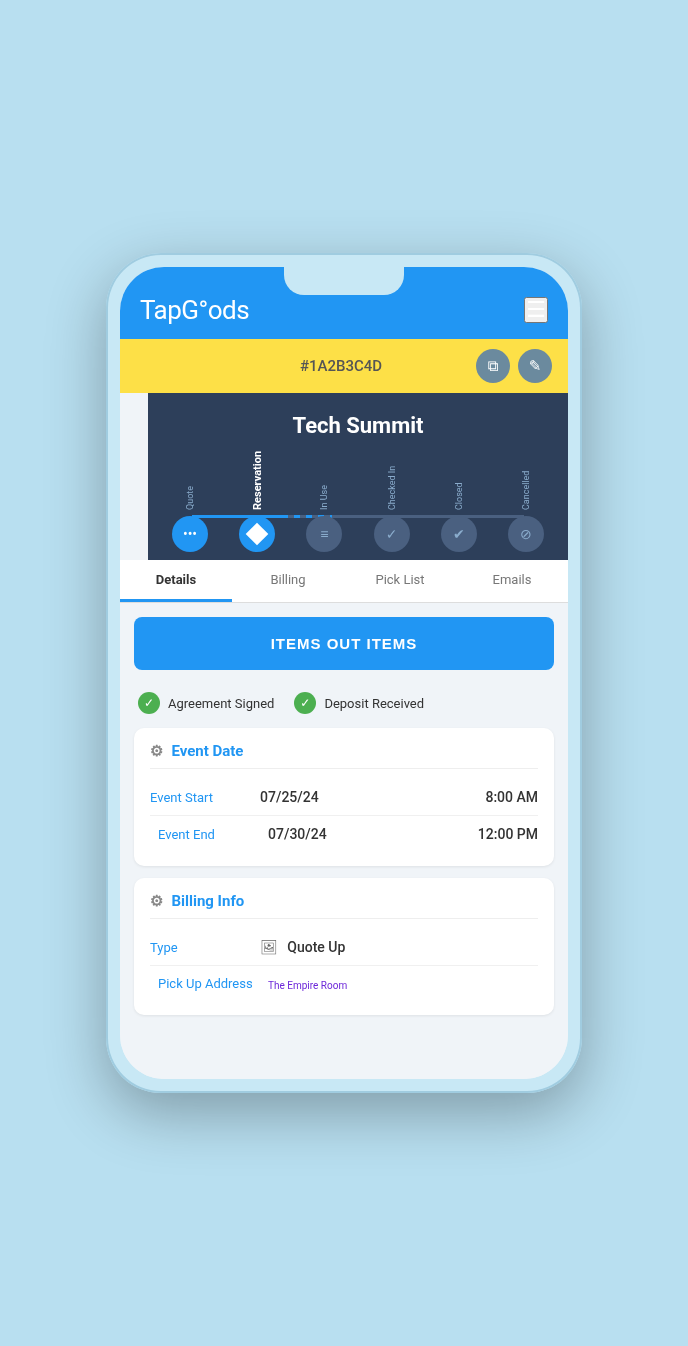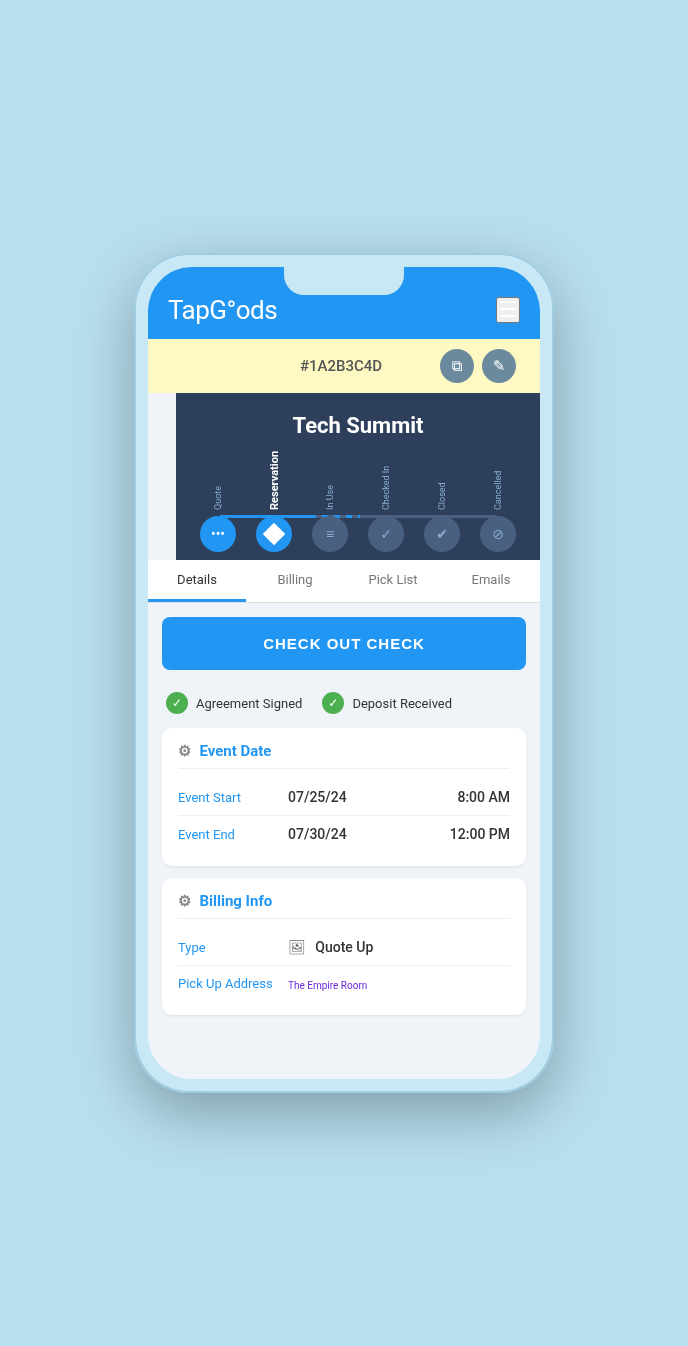--- a/index.html
+++ b/index.html
@@ -6,21 +6,21 @@
     body {
       background: #b8dff0;
       display: flex;
       justify-content: center;
       align-items: center;
       min-height: 100vh;
       font-family: -apple-system, BlinkMacSystemFont, 'Segoe UI', Roboto, sans-serif;
     }
 
     .phone-shell {
-      width: 420px;
+      width: 476px;
       height: 840px;
       background: #c8e8f5;
       border-radius: 55px;
       padding: 14px;
       box-shadow: 0 20px 60px rgba(0,0,0,0.3), inset 0 0 0 2px #a0cce0;
       position: relative;
       display: flex;
       flex-direction: column;
     }
 
@@ -65,22 +65,22 @@
 
     .hamburger-icon {
       color: white;
       font-size: 22px;
       cursor: pointer;
       line-height: 1;
     }
 
     
     .id-bar {
-      background: #fef9c3;
-      padding: 10px 24px;
+      background: #fde047;
+      padding: 10px 16px;
       display: flex;
       justify-content: space-between;
       align-items: center;
       flex-shrink: 0;
     }
 
     .reservation-id {
       font-size: 15px;
       color: #555;
       font-weight: 500;
@@ -233,21 +233,21 @@
       padding: 12px 4px;
       text-align: center;
       font-size: 13px;
       color: #777;
       cursor: pointer;
       border-bottom: 3px solid transparent;
     }
 
     .tab.active {
       color: #333;
-      font-weight: 400;
+      font-weight: 700;
       border-bottom: 3px solid #2196F3;
     }
 
     
     .main-content {
       flex: 1;
       overflow-y: auto;
       background: #f0f4f8;
       padding: 14px;
     }
@@ -324,20 +324,21 @@
 
     .info-row {
       display: flex;
       align-items: flex-end;
       padding: 10px 0;
       border-bottom: 1px solid #f0f0f0;
     }
 
     .info-row:last-child {
       border-bottom: none;
+      margin-left: 8px;
     }
 
     .info-label {
       color: #2196F3;
       font-size: 13px;
       min-width: 110px;
     }
 
     .info-value {
       color: #333;
@@ -443,21 +444,21 @@
     <div class="tabs-bar">
       <div class="tab active">Details</div>
       <div class="tab">Billing</div>
       <div class="tab">Pick List</div>
       <div class="tab">Emails</div>
     </div>
 
     <div class="main-content">
 
       
-      <button class="checkout-btn">CHECK OUT CHECK</button>
+      <button class="checkout-btn">ITEMS OUT ITEMS</button>
 
       
       <div class="status-row">
         <div class="status-item">
           <div class="status-check">✓</div>
           <span>Agreement Signed</span>
         </div>
         <div class="status-item">
           <div class="status-check">✓</div>
           <span>Deposit Received</span>

